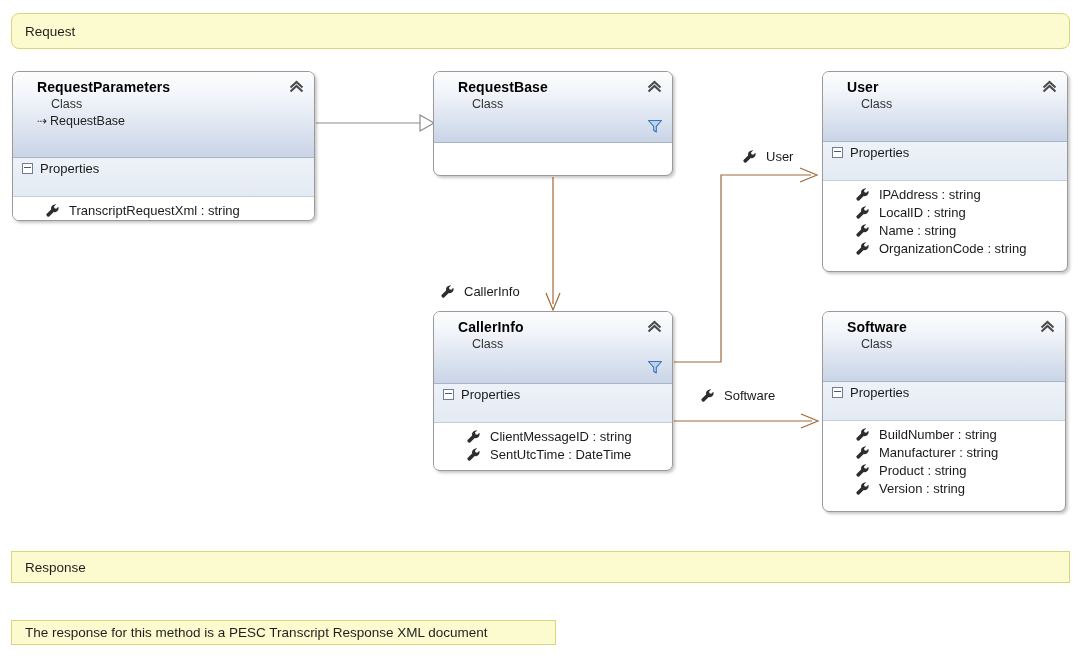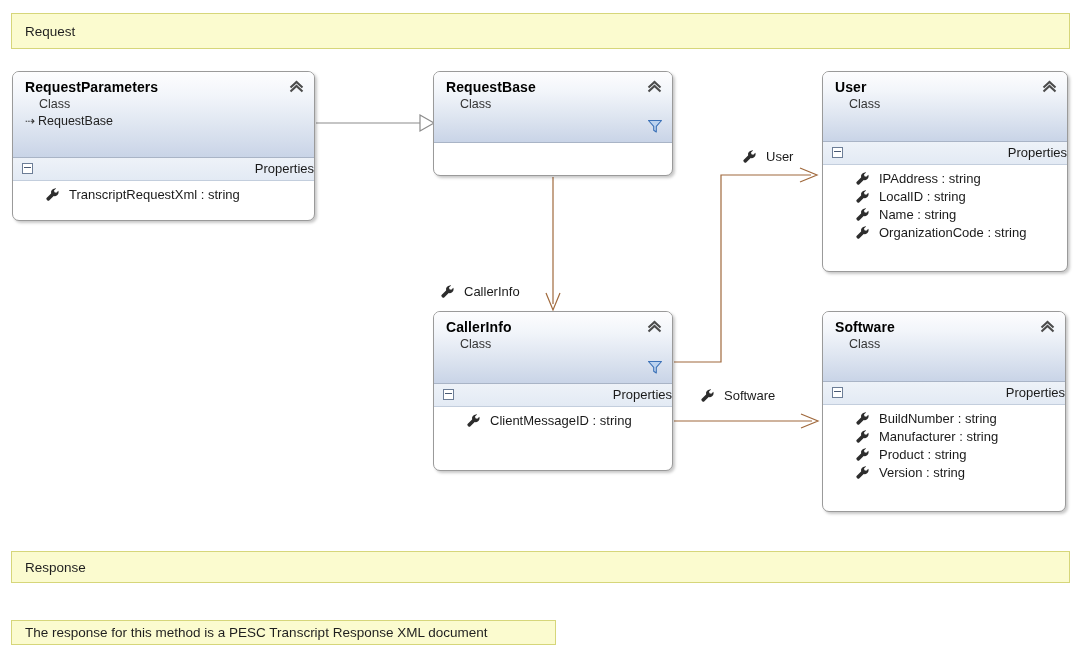--- a/index.html
+++ b/index.html
@@ -39,21 +39,21 @@
     border: 1px solid #9a9a9a;
     border-radius: 7px;
     background: #ffffff;
     box-shadow: 2px 2px 3px rgba(0,0,0,0.22);
     overflow: hidden;
   }
   .uml-head {
     position: relative;
     background: linear-gradient(to bottom, #fdfdfe 0%, #f2f5fa 28%, #dfe6f1 62%, #c9d4e7 100%);
     border-bottom: 1px solid #a9b4c6;
-    padding: 7px 10px 8px 12px;
+    padding: 7px 10px 8px 24px;
     box-sizing: border-box;
   }
   .uml-name {
     font-weight: bold;
     font-size: 14px;
     color: #000000;
     line-height: 17px;
     letter-spacing: 0.1px;
   }
   .uml-kind {
@@ -88,28 +88,27 @@
     position: absolute;
     right: 9px;
     width: 16px;
     height: 16px;
   }
 
   
   .compartment-title {
     background: linear-gradient(to bottom, #eef2f8 0%, #e3eaf4 100%);
     border-bottom: 1px solid #c3cedd;
-    padding: 3px 0 4px 9px;
+    padding: 3px 0 20px 9px;
     font-size: 13px;
     color: #1a1a1a;
     display: flex;
     align-items: center;
     gap: 7px;
     box-sizing: border-box;
-    justify-content: space-between;
   }
   .minus-box {
     width: 9px;
     height: 9px;
     border: 1px solid #6c7d96;
     background: #ffffff;
     position: relative;
     flex: 0 0 auto;
     display: inline-block;
   }
@@ -181,21 +180,21 @@
     <polyline points="674,362 721,362 721,175 811,175" fill="none" stroke="#a0693c" stroke-width="1.2"></polyline>
     <polyline points="800,168 817,175 800,182" fill="none" stroke="#a0693c" stroke-width="1.2"></polyline>
   </g>
 
   <g>
     <line x1="674" y1="421" x2="812" y2="421" stroke="#a0693c" stroke-width="1.2"></line>
     <polyline points="801,414 818,421 801,428" fill="none" stroke="#a0693c" stroke-width="1.2"></polyline>
   </g>
 </svg>
 
-<div class="banner" style="left:11px; top:13px; width:1059px; height:36px;">
+<div class="banner" style="left:11px; top:13px; width:1059px; height:36px;border-radius:8px;">
   <span>Request</span>
 </div>
 
 <div class="banner" style="left:11px; top:551px; width:1059px; height:32px;">
   <span>Response</span>
 </div>
 
 <div class="banner" style="left:11px; top:620px; width:545px; height:25px;">
   <span>The response for this method is a PESC Transcript Response XML document</span>
 </div>
@@ -296,20 +295,26 @@
   <div class="compartment-title">
     <span class="minus-box"></span>
     <span>Properties</span>
   </div>
   <div class="members">
     <div class="member">
       <svg class="wrench" viewBox="0 0 16 16">
         <path d="M10.6 1.6a4.2 4.2 0 0 0-4.1 5.2L1.9 11.4a1.6 1.6 0 0 0 0 2.3l0.5 0.5a1.6 1.6 0 0 0 2.3 0l4.6-4.6a4.2 4.2 0 0 0 5.2-4.1c0-0.6-0.1-1.1-0.3-1.6l-2.2 2.2-1.9-0.5-0.5-1.9 2.2-2.2c-0.5-0.2-1-0.3-1.2-0.3z" fill="#2d2d2d"></path>
       </svg>
       <span>ClientMessageID : string</span>
+    </div>
+    <div class="member">
+      <svg class="wrench" viewBox="0 0 16 16">
+        <path d="M10.6 1.6a4.2 4.2 0 0 0-4.1 5.2L1.9 11.4a1.6 1.6 0 0 0 0 2.3l0.5 0.5a1.6 1.6 0 0 0 2.3 0l4.6-4.6a4.2 4.2 0 0 0 5.2-4.1c0-0.6-0.1-1.1-0.3-1.6l-2.2 2.2-1.9-0.5-0.5-1.9 2.2-2.2c-0.5-0.2-1-0.3-1.2-0.3z" fill="#2d2d2d"></path>
+      </svg>
+      <span>SentUtcTime : DateTime</span>
     </div>
   </div>
 </div>
 
 <div class="uml-class" style="left:822px; top:311px; width:244px; height:201px;">
   <div class="uml-head" style="height:70px;">
     <div class="uml-name">Software</div>
     <div class="uml-kind">Class</div>
     <svg class="chevron" viewBox="0 0 17 15">
       <path d="M2.5 8.5 L8.5 3 L14.5 8.5" fill="none" stroke="#4c4c4c" stroke-width="2.1"></path>

